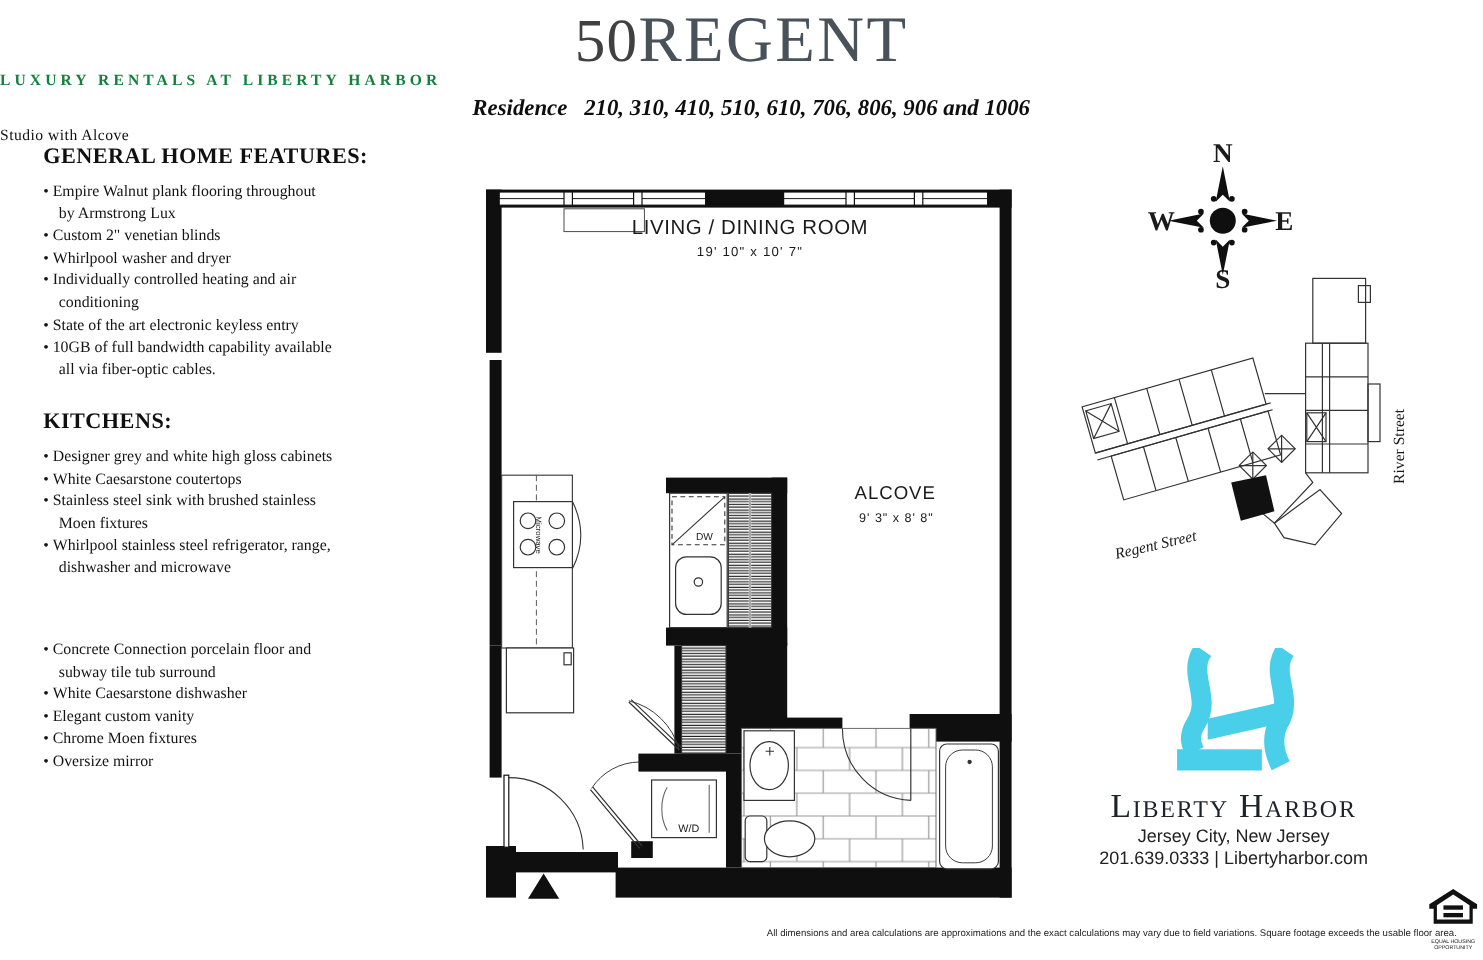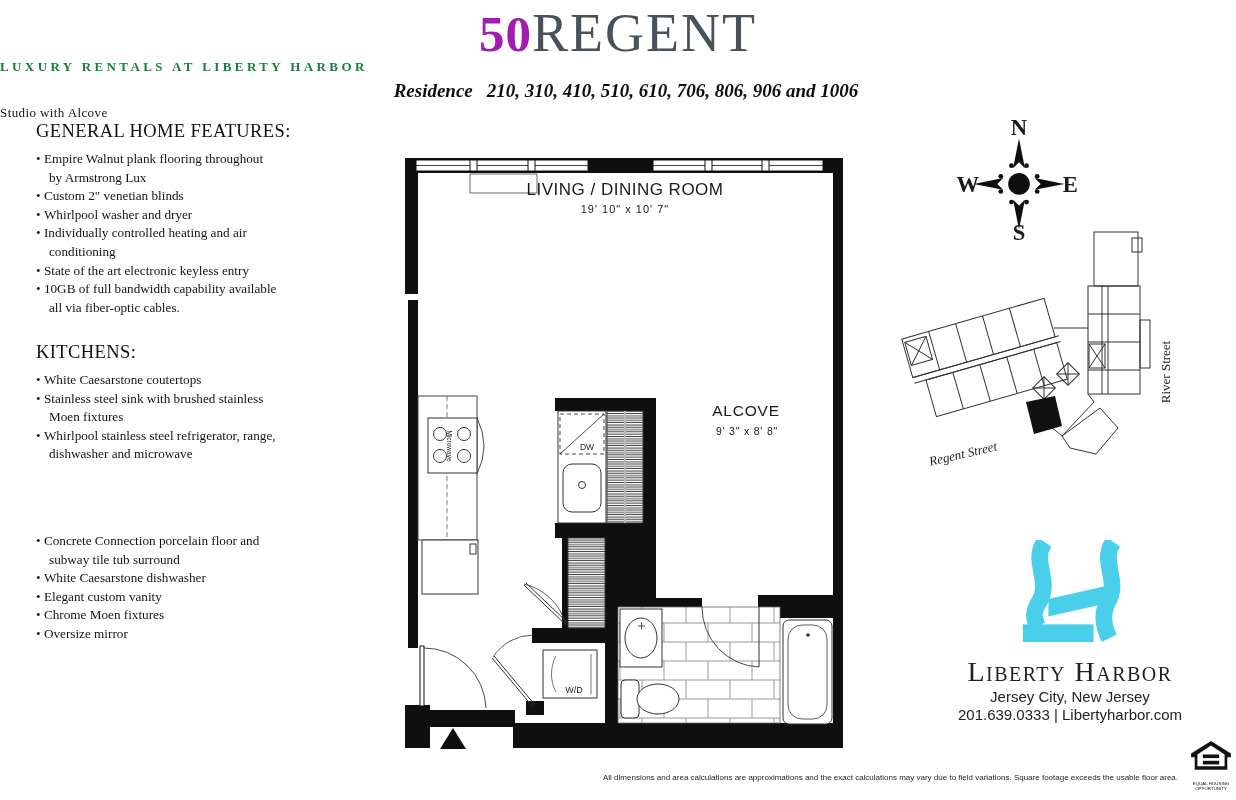--- a/index.html
+++ b/index.html
@@ -1,51 +1,51 @@
 <!DOCTYPE html>
 <html><head>
 <meta charset="utf-8">
 <style>
   html,body{margin:0;padding:0;background:#e8e8e8;}
   #page{position:relative;width:1236px;height:800px;background:#ffffff;overflow:hidden;
         font-family:"Liberation Serif",serif;color:#141414;}
 
   
   #brand{position:absolute;left:0;top:6px;width:100%;text-align:center;line-height:1;}
-  #brand .num{font-size:51px;color:#a21caf;letter-spacing:1px;font-weight:bold;}
+  #brand .num{font-size:51px;color:#404040;letter-spacing:1px;}
   #brand .nam{font-size:54px;color:#49525a;letter-spacing:2px;}
   #tagline{position:absolute;left:0;top:59px;width:100%;text-align:left;
            font-size:13px;font-weight:bold;color:#15803d;letter-spacing:3.4px;}
   #residence{position:absolute;left:0;top:80px;width:100%;text-align:center;
              font-style:italic;font-weight:bold;font-size:19px;color:#0e0e0e;}
   #residence .rlabel{margin-right:14px;margin-left:16px;}
   #unittype{position:absolute;left:0;top:105px;width:100%;text-align:left;
             font-size:13px;letter-spacing:.4px;color:#111;}
 
   
   .fsec{position:absolute;left:36px;width:302px;}
   .sec-0{top:121px;}.sec-1{top:342px;}.sec-2{top:532px;}
-  .fsec h3{margin:0 0 8px 0;font-size:18.5px;font-weight:normal;letter-spacing:.4px;color:#101010;}
+  .fsec h3{margin:0 0 8px 0;font-size:18.5px;font-weight:bold;letter-spacing:.4px;color:#101010;}
   .fsec ul{margin:0;padding:0;list-style:none;}
   .fsec li{font-size:13.2px;line-height:18.6px;padding-left:13px;text-indent:-13px;
            white-space:pre-line;color:#131313;}
   .fsec li::before{content:"\2022\00a0";}
 
   
   .abs{position:absolute;}
   svg text{font-family:"Liberation Sans",sans-serif;fill:#1a1a1a;}
   svg .sertxt{font-family:"Liberation Serif",serif;}
 
   
-  #contact{position:absolute;left:930px;top:540px;width:280px;text-align:center;}
+  #contact{position:absolute;left:888px;top:540px;width:280px;text-align:center;}
   #lh-name{font-variant:small-caps;font-size:28px;letter-spacing:1.5px;color:#1c2228;margin-top:6px;}
   #lh-city,#lh-phone{font-family:"Liberation Sans",sans-serif;font-size:15px;color:#222;line-height:18px;}
 
   
-  #disclaimer{position:absolute;left:588px;top:773px;width:590px;text-align:right;
+  #disclaimer{position:absolute;left:624px;top:773px;width:590px;text-align:right;
               font-family:"Liberation Sans",sans-serif;font-size:8px;color:#1d1d1d;}
   #eho{position:absolute;left:1188px;top:740px;width:46px;text-align:center;}
   #eho .ehotxt{font-family:"Liberation Sans",sans-serif;font-size:4.4px;line-height:4.8px;color:#111;}
 </style>
 </head>
 <body>
 
 <div id="page">
 
   <div id="brand">
@@ -68,20 +68,21 @@
           <li>Individually controlled heating and air
 conditioning</li>
           <li>State of the art electronic keyless entry</li>
           <li>10GB of full bandwidth capability available
 all via fiber-optic cables.</li>
         </ul>
       </div>
       <div class="fsec sec-1">
         <h3>KITCHENS:</h3>
         <ul>
+          <li>Designer grey and white high gloss cabinets</li>
           <li>White Caesarstone coutertops</li>
           <li>Stainless steel sink with brushed stainless
 Moen fixtures</li>
           <li>Whirlpool stainless steel refrigerator, range,
 dishwasher and microwave</li>
         </ul>
       </div>
       <div class="fsec sec-2">
         <ul>
           <li>Concrete Connection porcelain floor and

